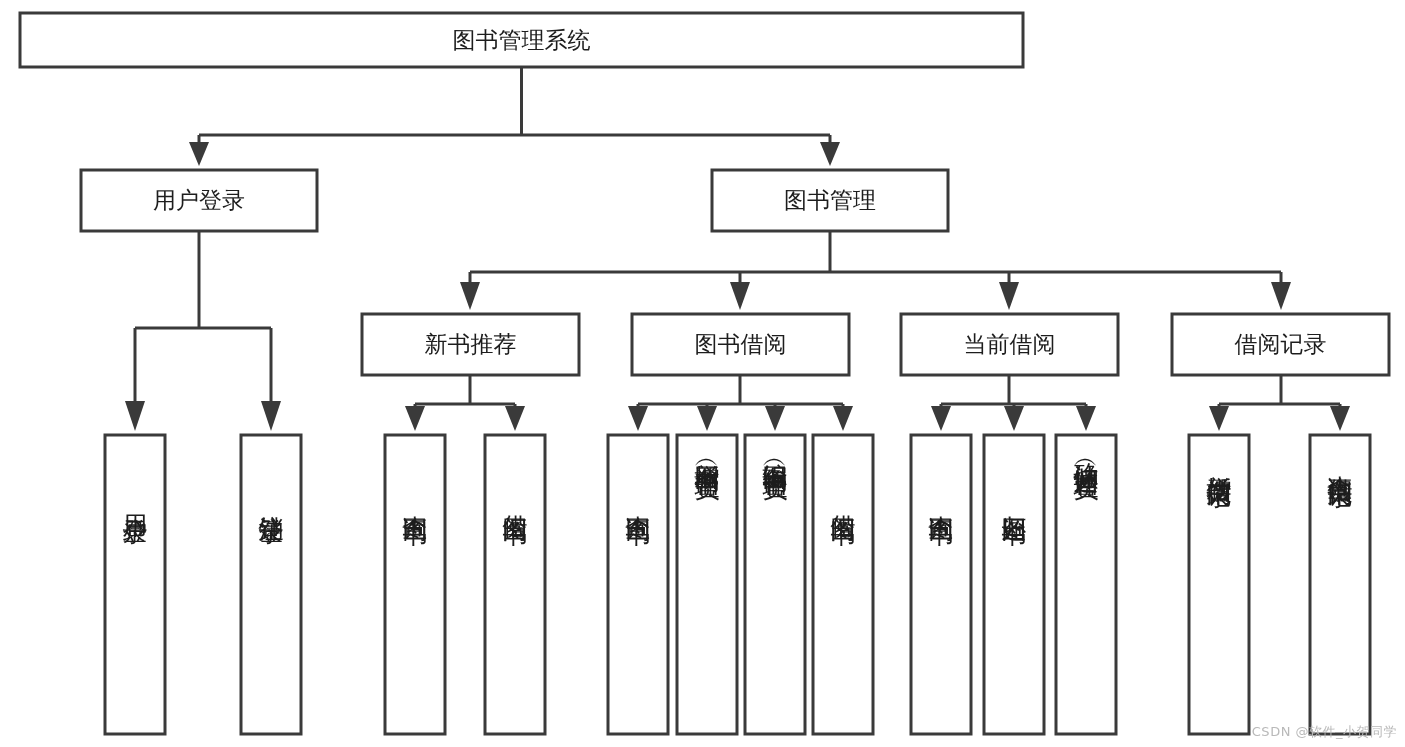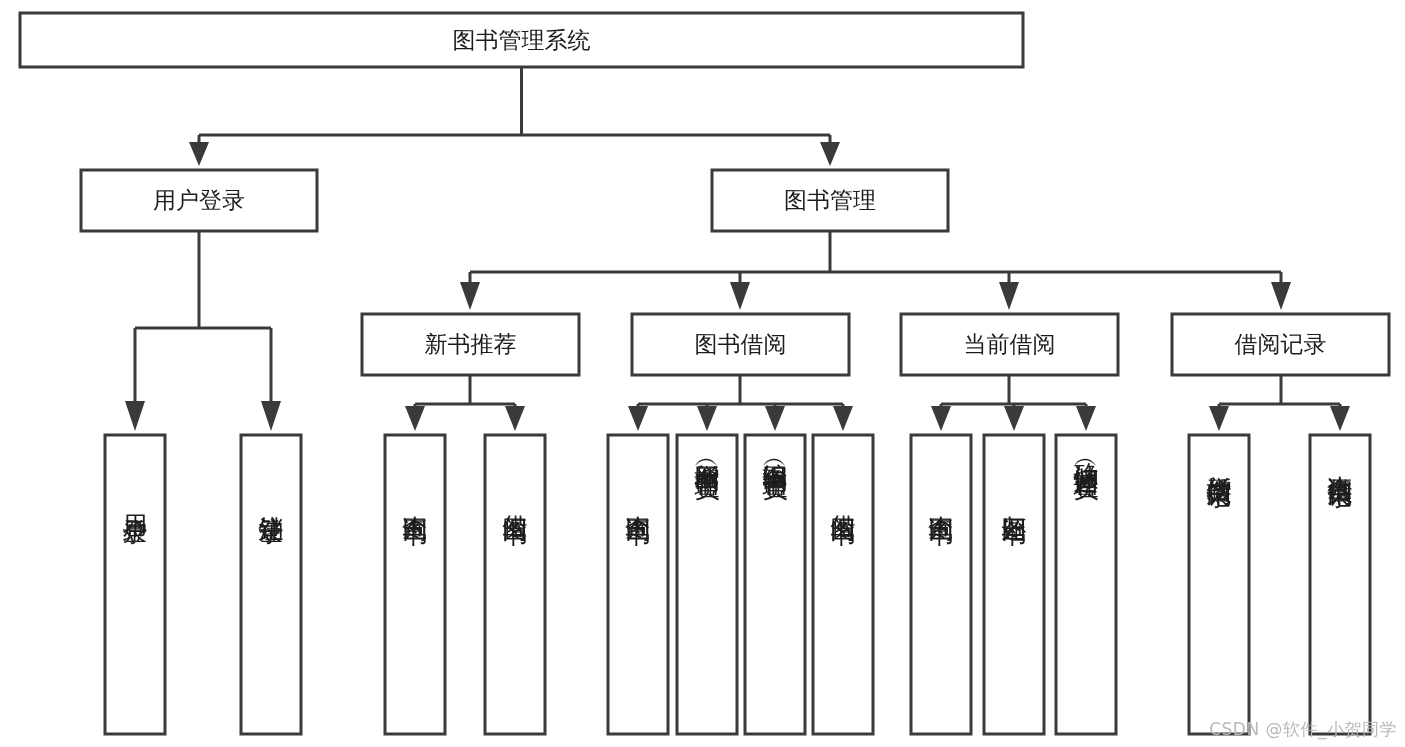--- a/index.html
+++ b/index.html
@@ -65,21 +65,21 @@
     letter-spacing: 2px;
     color: #1d1d1d;
     white-space: nowrap;
     text-align: start;
   }
   .watermark {
     position: absolute;
     right: 8px;
     bottom: 6px;
     font-family: "DejaVu Sans", "Liberation Sans", sans-serif;
-    font-size: 17px;
+    font-size: 13px;
     color: #b9b9b9;
     letter-spacing: 0.5px;
     white-space: nowrap;
   }
 </style>
 </head>
 <body>
 
 <div id="diagram-root">
 

